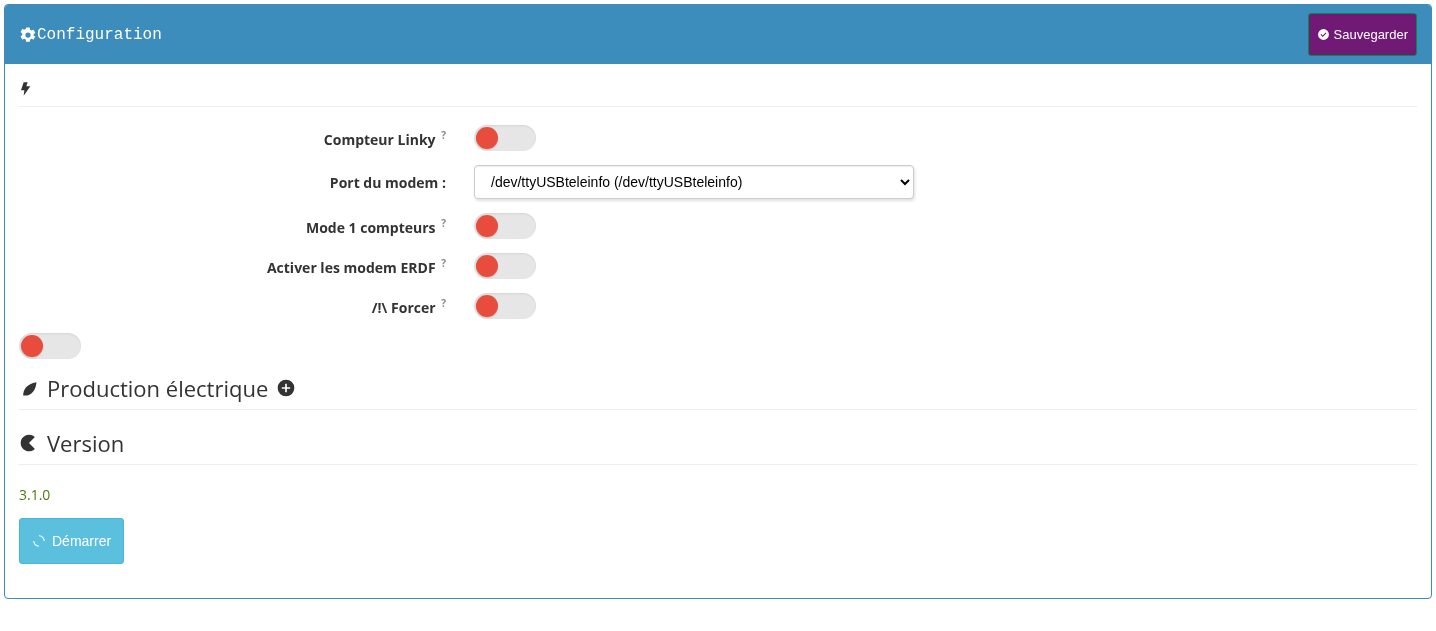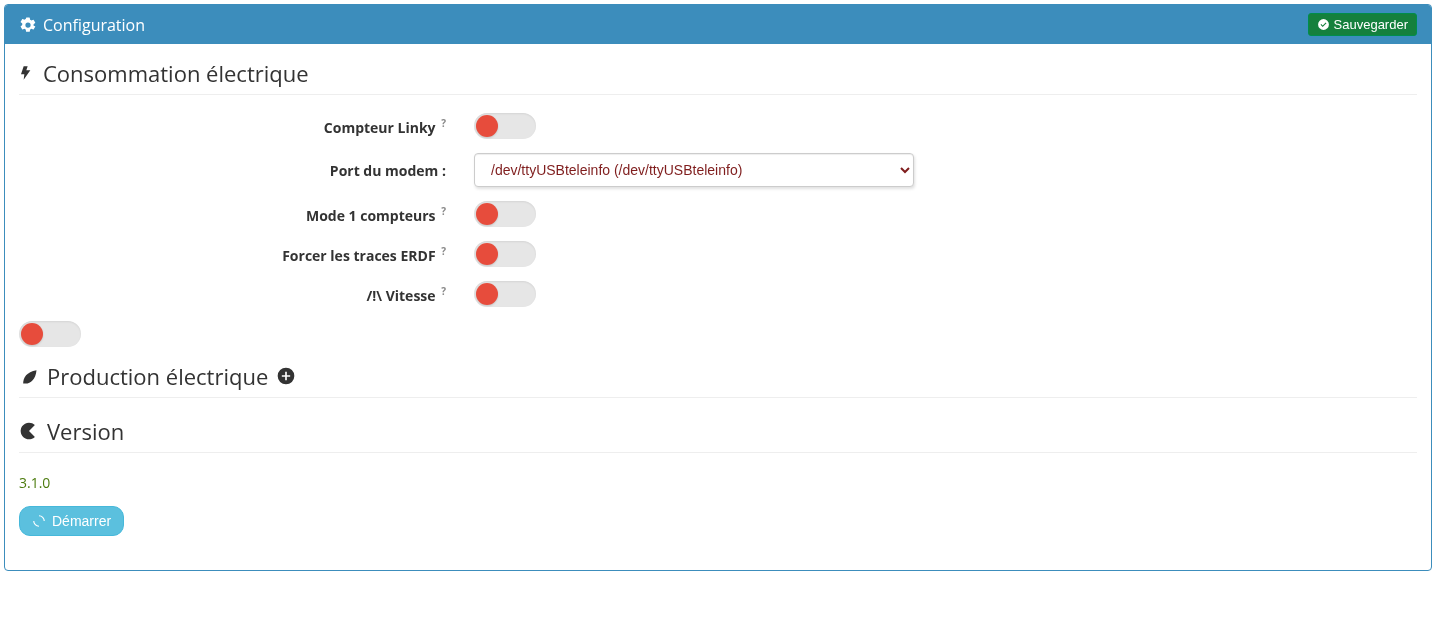--- a/index.html
+++ b/index.html
@@ -22,28 +22,29 @@
     color: #fff;
     padding: 8px 14px;
     display: flex;
     align-items: center;
     justify-content: space-between;
     font-size: 16px;
   }
   .panel-header-left {
     display: flex;
     align-items: center;
-    gap: 6px;
+    gap: 0;
+    font-family: Liberation Mono, monospace;
   }
   .save-btn {
-    background: #15803d;
+    background: #701a75;
     border: 1px solid #008d4c;
     color: #fff;
     border-radius: 3px;
-    padding: 3px 8px;
+    padding: 13px 8px;
     font-size: 13px;
     display: flex;
     align-items: center;
     gap: 4px;
     cursor: pointer;
   }
   .panel-body {
     padding: 8px 14px 20px 14px;
   }
   .section-title {
@@ -113,34 +114,34 @@
     width: 440px;
   }
   select.form-control {
     width: 100%;
     height: 34px;
     padding: 6px 12px;
     border: 1px solid #ccc;
     border-radius: 4px;
     background: #fff;
     font-size: 14px;
-    color: #7f1d1d;
+    color: #000000;
     box-shadow: inset 0 1px 1px rgba(0,0,0,0.07), 1px 2px 3px rgba(0,0,0,0.12);
     appearance: auto;
   }
   .static-value {
     color: #4d7c0f;
     padding-top: 2px;
   }
   .btn-info {
     background: #5bc0de;
     border: 1px solid #46b8da;
     color: #fff;
-    border-radius: 11px;
-    padding: 6px 12px;
+    border-radius: 3px;
+    padding: 14px 12px;
     font-size: 14px;
     display: inline-flex;
     align-items: center;
     gap: 6px;
     cursor: pointer;
   }
   
   .icon { display: inline-flex; }
   .icon svg { display: block; }
   .plus-circle, .leaf, .bolt, .pacman, .cogs, .check-circle, .spinner {
@@ -172,21 +173,20 @@
   </div>
 
   <div class="panel-body">
 
     <div class="section-title">
       <span class="icon bolt">
         <svg width="16" height="22" viewBox="0 0 24 24" fill="currentColor">
             <path d="M7 2 3 14h5l-1 8 10-14h-6l2-6Z"></path>
           </svg>
       </span>
-      <span>Consommation électrique</span>
     </div>
     <hr class="section-hr">
 
     <div class="form-row">
       <div class="form-label">
         <span>Compteur Linky</span>
         <sup class="help">?</sup>
       </div>
       <div class="form-control-col">
         <div class="toggle">
@@ -216,33 +216,33 @@
       </div>
       <div class="form-control-col">
         <div class="toggle">
             <div class="toggle-knob"></div>
           </div>
       </div>
     </div>
 
     <div class="form-row">
       <div class="form-label">
-        <span>Forcer les traces ERDF</span>
+        <span>Activer les modem ERDF</span>
         <sup class="help">?</sup>
       </div>
       <div class="form-control-col">
         <div class="toggle">
             <div class="toggle-knob"></div>
           </div>
       </div>
     </div>
 
     <div class="form-row">
       <div class="form-label">
-        <span>/!\ Vitesse</span>
+        <span>/!\ Forcer</span>
         <sup class="help">?</sup>
       </div>
       <div class="form-control-col">
         <div class="toggle">
             <div class="toggle-knob"></div>
           </div>
       </div>
     </div>
 
     <div class="form-row">

